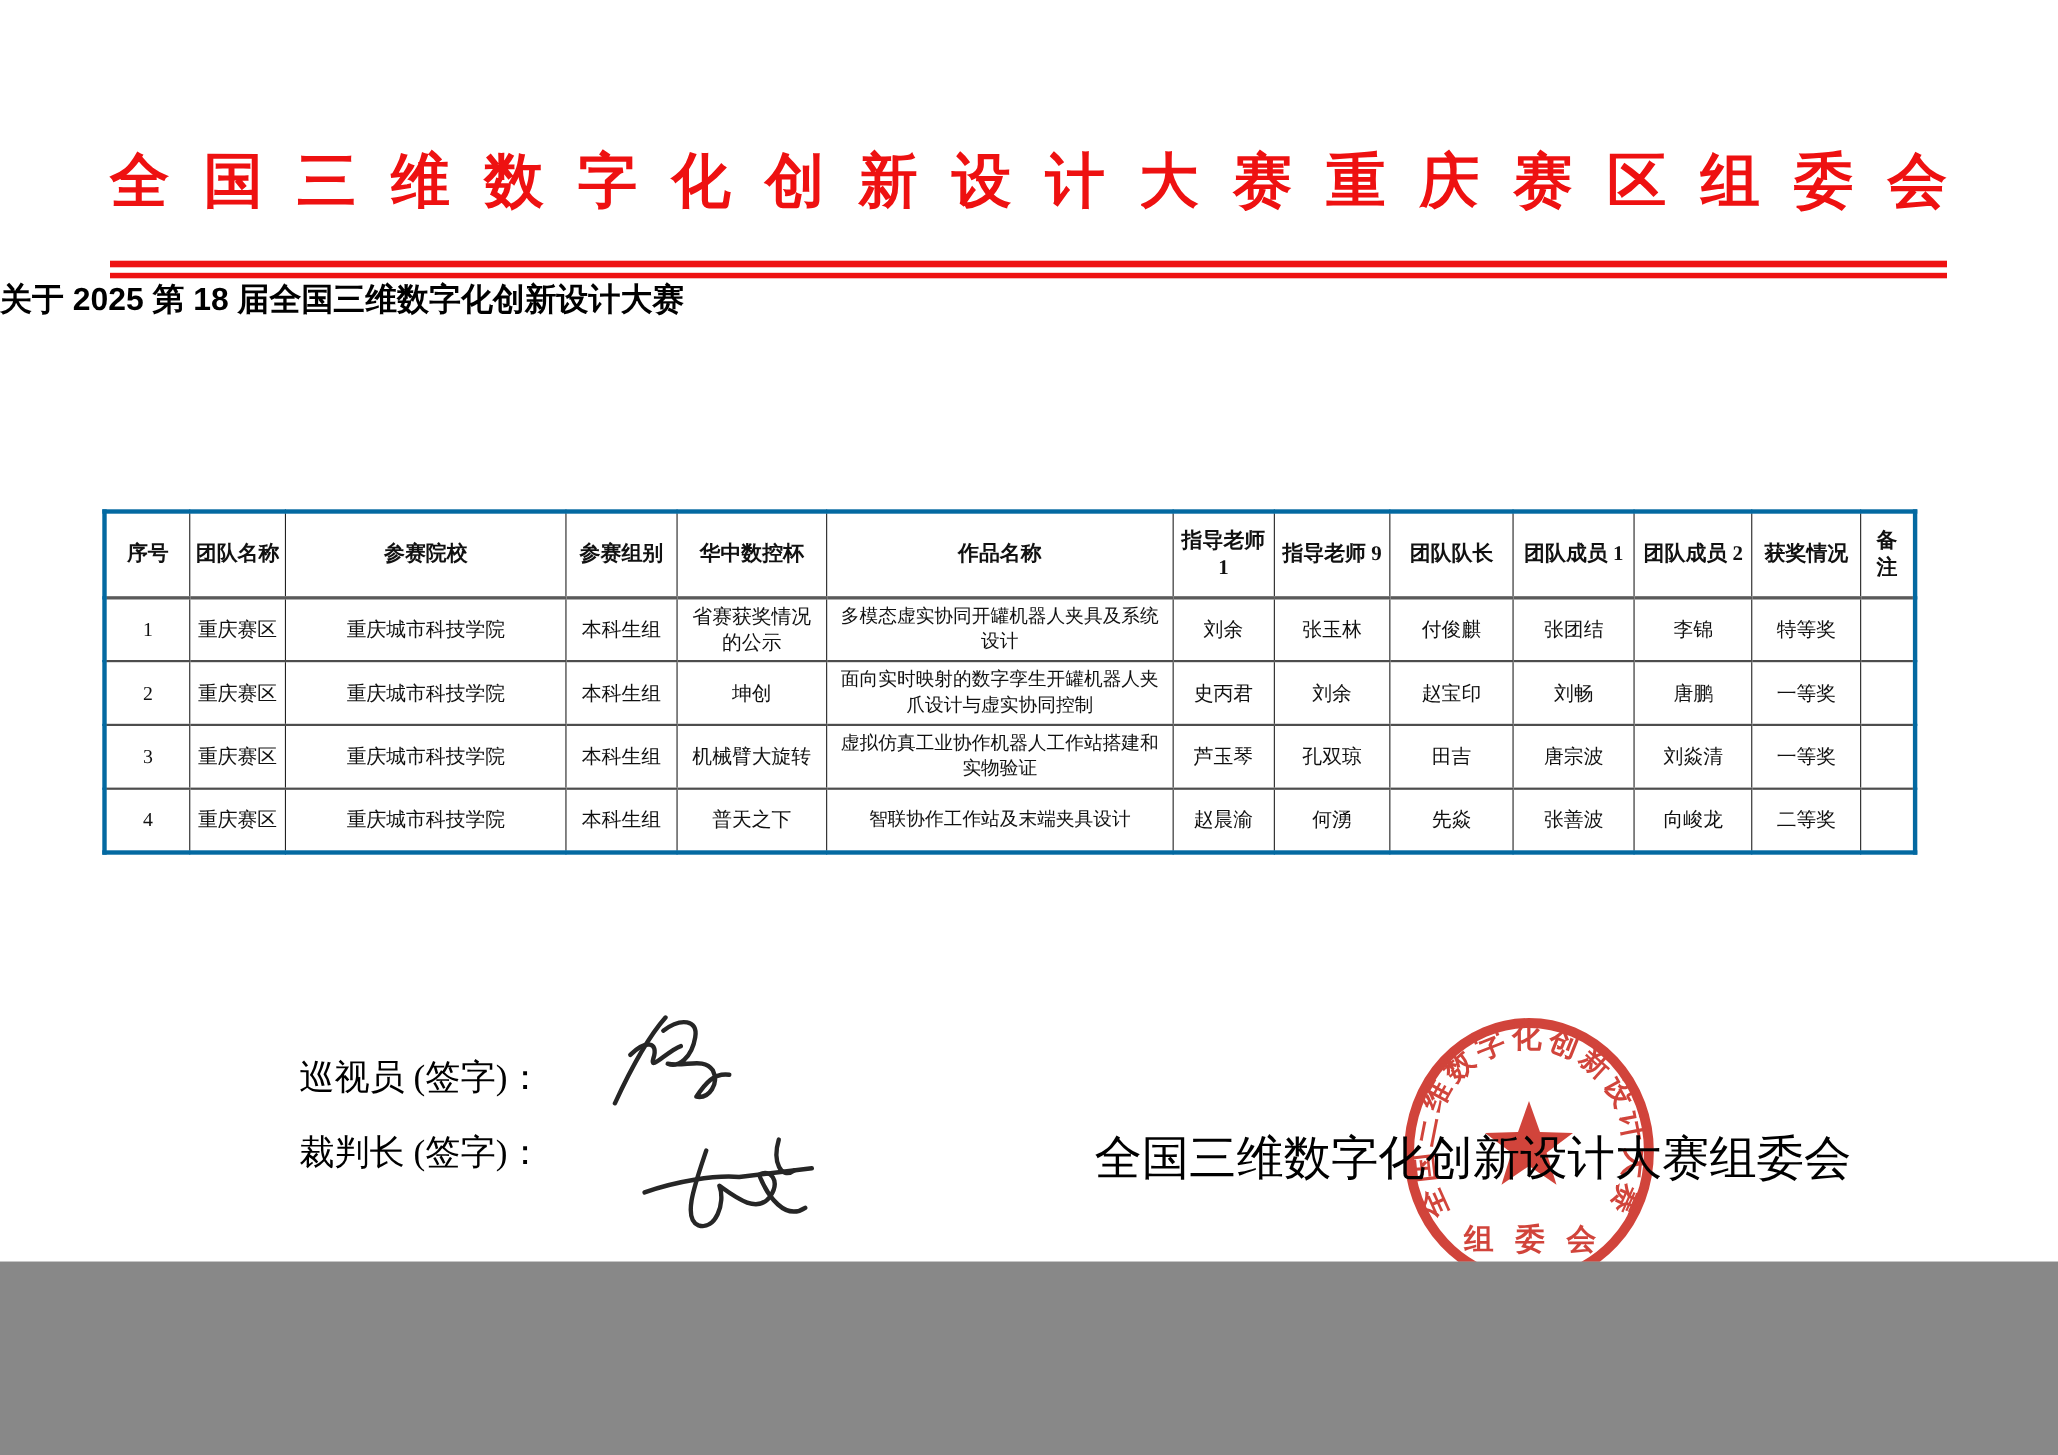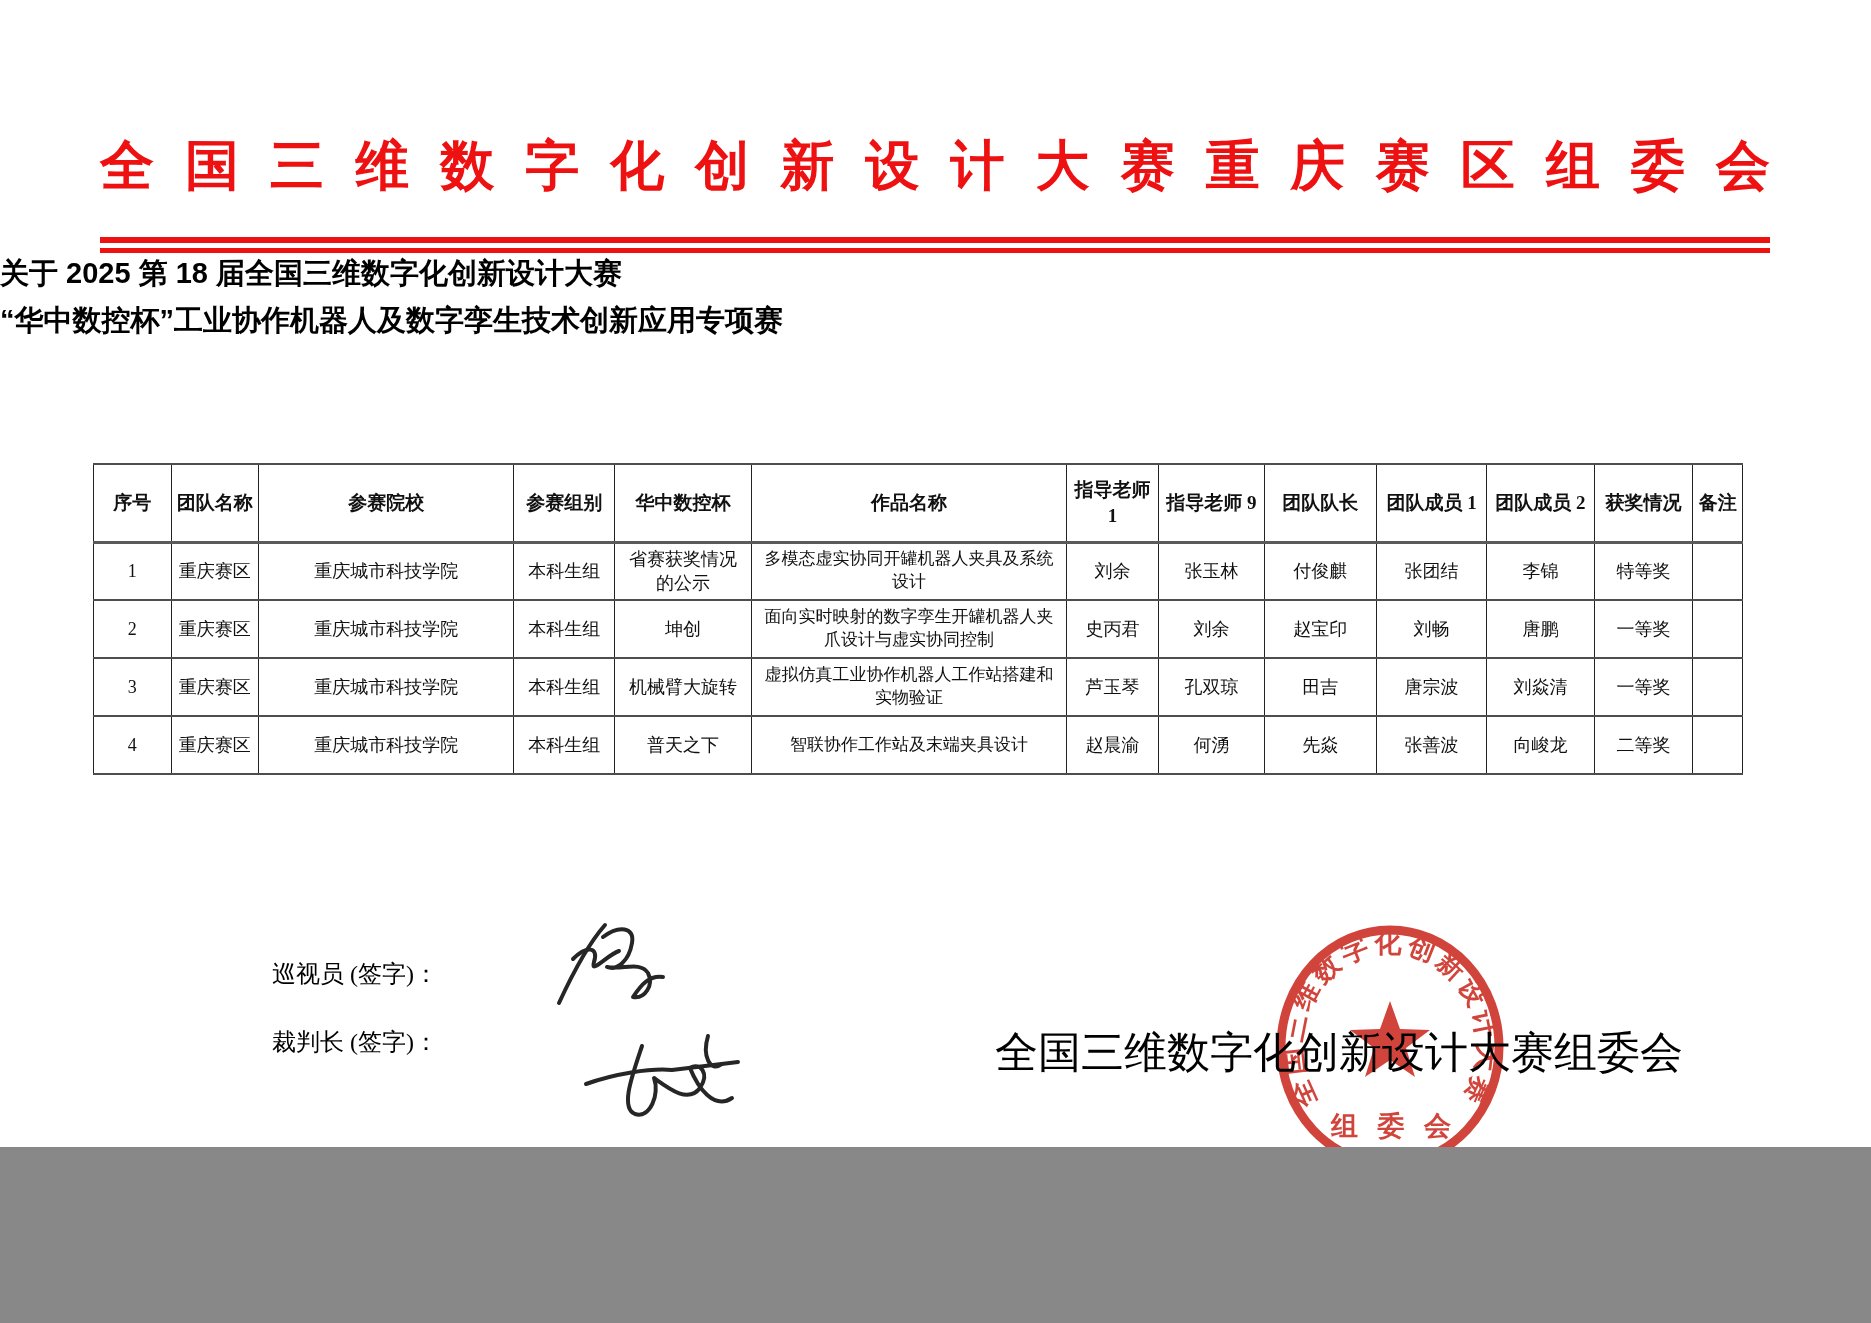--- a/index.html
+++ b/index.html
@@ -50,31 +50,31 @@
   table.awards th,table.awards td{
     border-left:1px solid #222;
     border-right:1px solid #222;
     border-top:2px solid #4d4d4d;
     border-bottom:2px solid #4d4d4d;
     text-align:center;vertical-align:middle;
     padding:2px 5px;
     line-height:1.35;
     word-break:break-all;
   }
-  table.awards{border:1px solid #0369a1;}
+  table.awards{border:4px solid #0369a1;}
   table.awards th{
     height:78px;font-size:19px;font-weight:bold;
     border-bottom:3px solid #5a5a5a;
   }
   table.awards td{height:58px;}
   td.c5{font-size:17px;}
   
   .sig-label{
     position:absolute;left:272px;
-    font-size:24px;color:#000;
+    font-size:32px;color:#000;
     font-family:"Liberation Serif", serif;
     white-space:nowrap;
   }
   .sig-label.inspector{top:958px;}
   .sig-label.judge{top:1026px;}
   .sig-svg{position:absolute;}
   .sig-svg.s1{left:545px;top:915px;}
   .sig-svg.s2{left:580px;top:1018px;}
   .sig-svg path{fill:none;stroke:#262626;stroke-width:4;stroke-linecap:round;stroke-linejoin:round;}
   
@@ -100,21 +100,20 @@
 <body>
 
 <div class="page">
 
   <div class="org-header">全 国 三 维 数 字 化 创 新 设 计 大 赛 重 庆 赛 区 组 委 会</div>
   <div class="red-rule r1"></div>
   <div class="red-rule r2"></div>
 
   <div class="notice-title">
     <div>关于 2025 第 18 届全国三维数字化创新设计大赛</div>
-    <div>“华中数控杯”工业协作机器人及数字孪生技术创新应用专项赛</div>
   </div>
 
   <table class="awards">
     <colgroup>
       <col style="width:4.7%">
         <col style="width:5.3%">
         <col style="width:15.5%">
       <col style="width:6.1%">
         <col style="width:8.3%">
         <col style="width:19.1%">

